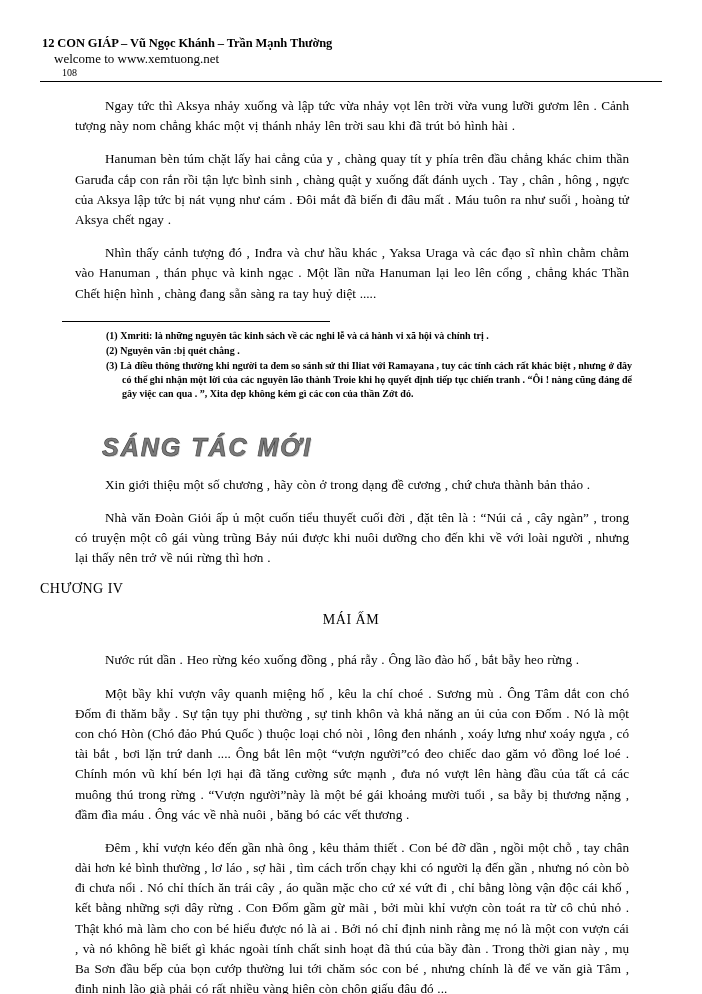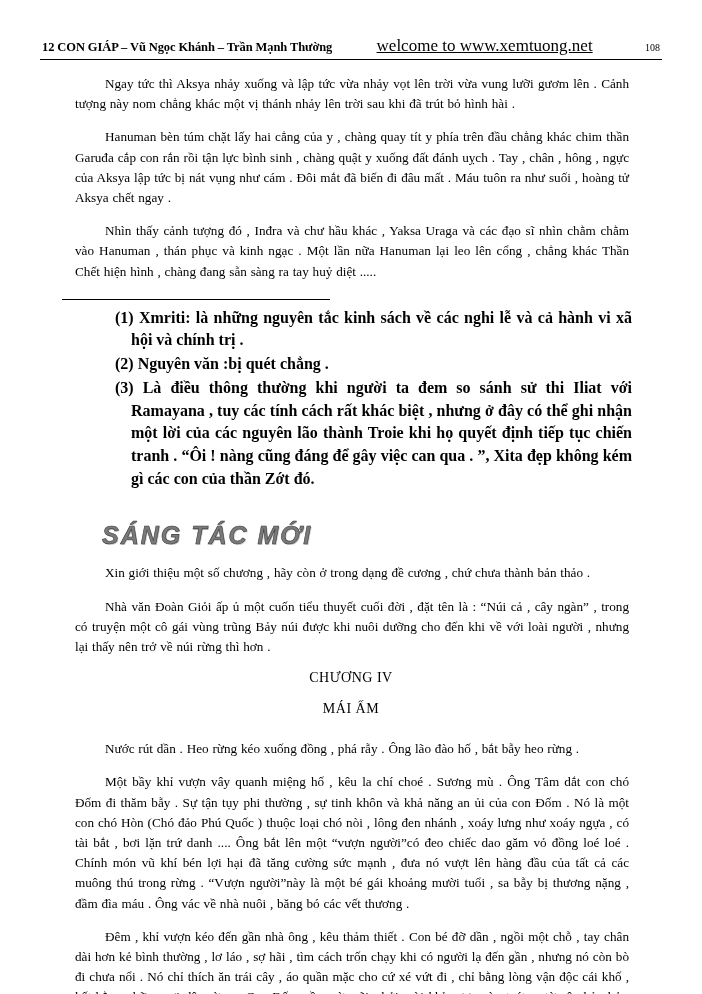--- a/index.html
+++ b/index.html
@@ -25,29 +25,29 @@
 
   
   .header {
     display: flex;
     align-items: baseline;
     justify-content: space-between;
     font-size: 12.5px;
     padding: 0 2px 3px 2px;
     border-bottom: 1.2px solid #000;
     margin-bottom: 14px;
+    flex-direction: column;
   }
   .header-left {
     font-weight: bold;
     white-space: nowrap;
     letter-spacing: -0.1px;
   }
   .header-mid {
-    font-size: 17px;
-    text-decoration: underline;
+    font-size: 13px;
     white-space: nowrap;
     padding-left: 12px;
   }
   .header-right {
     font-size: 10px;
     white-space: nowrap;
     padding-left: 20px;
   }
 
   
@@ -67,46 +67,45 @@
   .footnote-rule {
     width: 268px;
     border-top: 1px solid #000;
     margin: 17px 0 7px 22px;
   }
   .footnotes {
     padding-left: 58px;
     padding-right: 30px;
   }
   .fn {
-    font-size: 16px;
+    font-size: 10px;
     font-weight: bold;
     line-height: 1.42;
     text-align: justify;
-    margin: 0 0 1px 17px;
+    margin: 0 0 1px 8px;
     text-indent: -16px;
     padding-left: 16px;
   }
   .fn .num { font-weight: bold; }
 
   
   .fancy-title {
     margin: 31px 0 2px 62px;
     font-family: "Liberation Sans", sans-serif;
     font-size: 25px;
     font-weight: bold;
     font-style: italic;
     letter-spacing: 2px;
     color: #7a7a7a;
     -webkit-text-stroke: 0.6px #3a3a3a;
     text-shadow: 1px 1px 0 #cfcfcf;
   }
 
   
   .chapter-head {
-    text-align: center;
     font-size: 14px;
     margin-top: 12px;
     letter-spacing: 0.5px;
   }
   .chapter-sub {
     text-align: center;
     font-size: 14px;
     margin-top: 15px;
     letter-spacing: 0.5px;
   }

